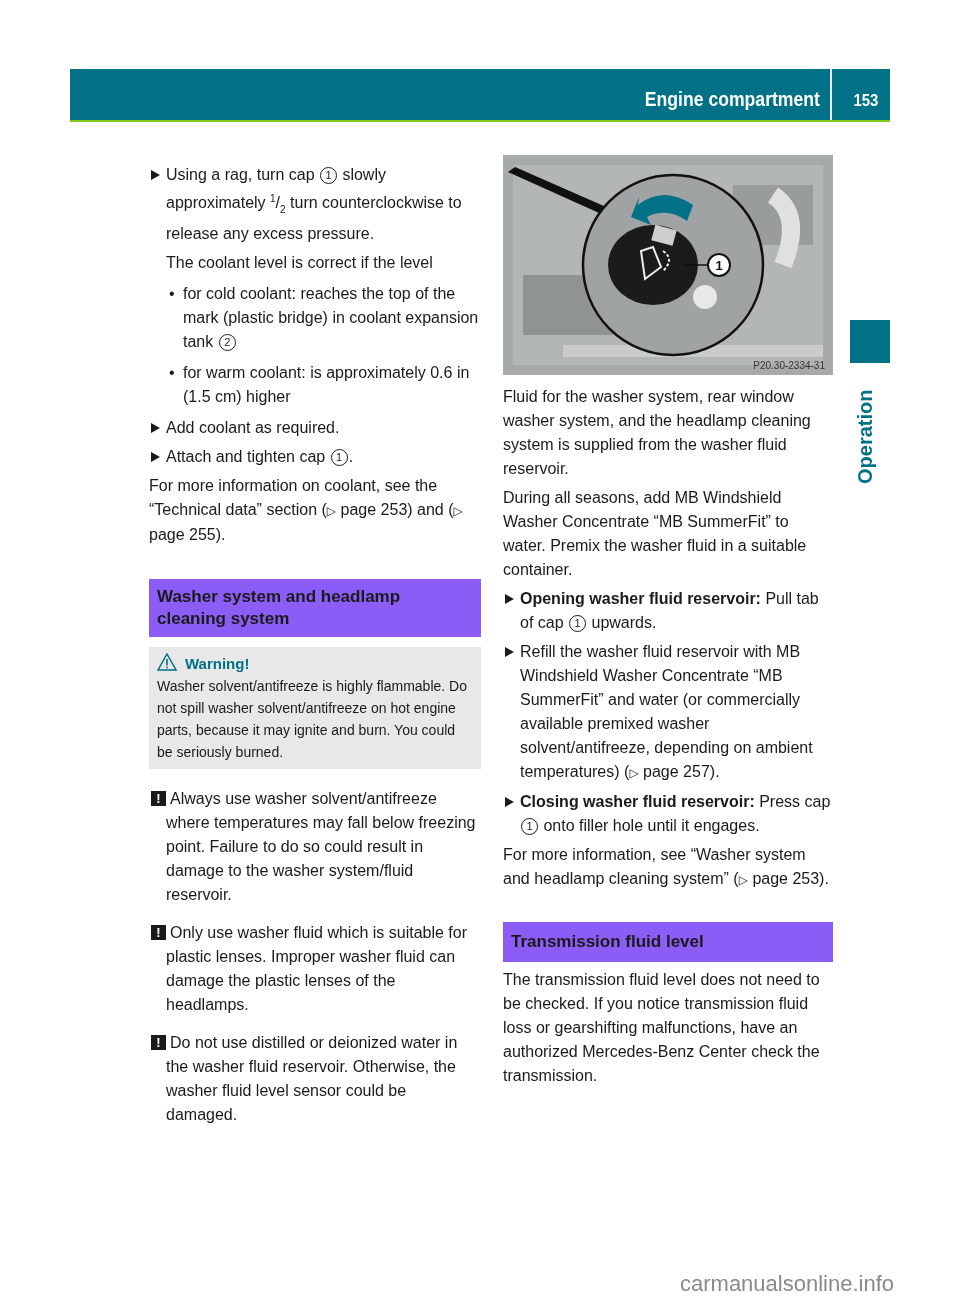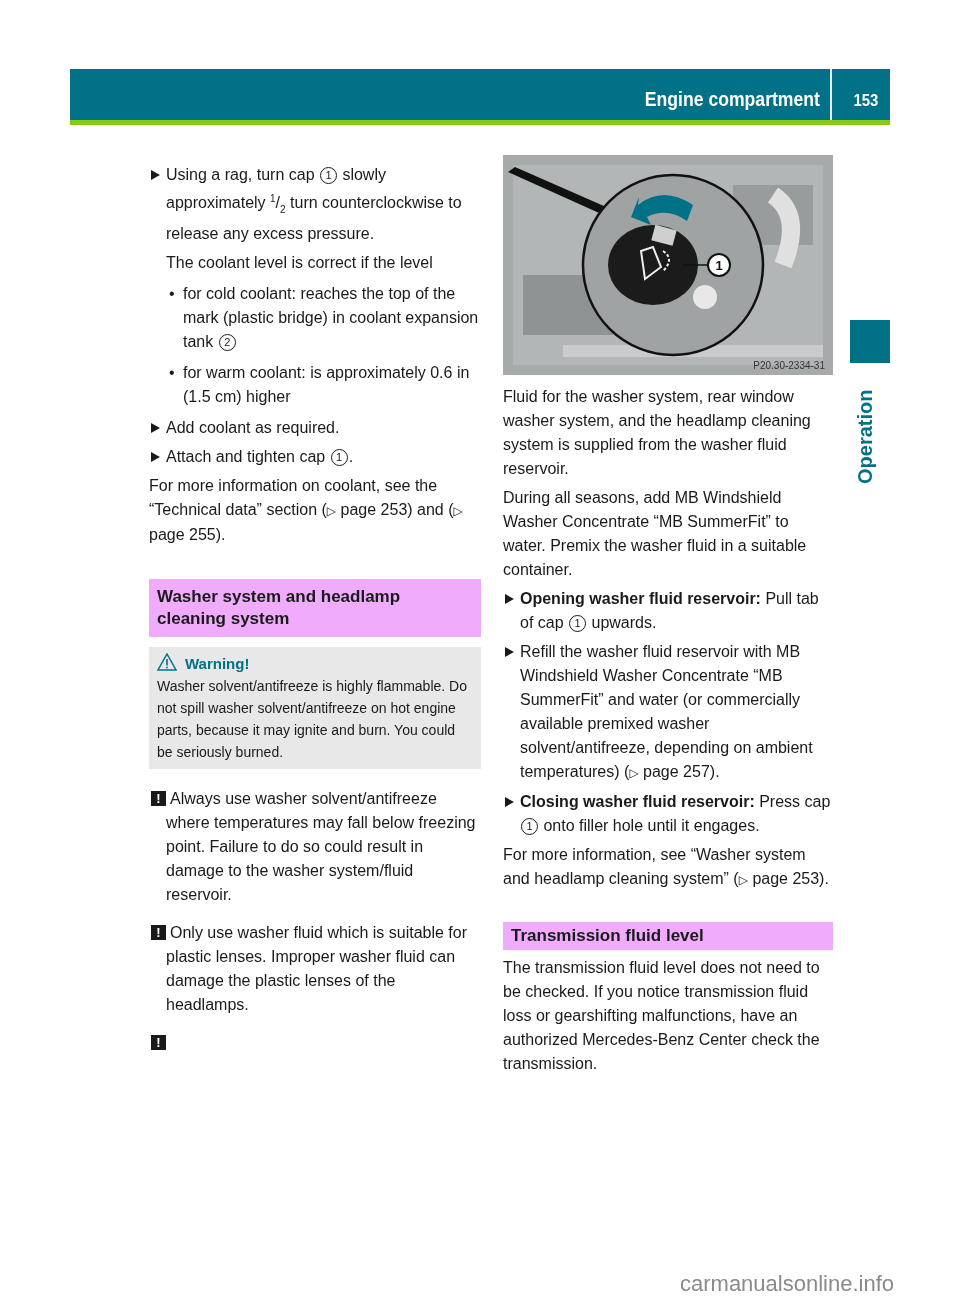--- a/index.html
+++ b/index.html
@@ -2,21 +2,21 @@
 <html><head>
 <meta charset="utf-8">
 <style>
   html, body { margin: 0; padding: 0; }
   body {
     width: 960px; height: 1302px; background: #ffffff; position: relative; overflow: hidden;
     font-family: "Liberation Sans", "DejaVu Sans", sans-serif; color: #1a1a1a;
   }
   .header-bar {
     position: absolute; left: 70px; top: 69px; width: 820px; height: 51px;
-    background: #007186; border-bottom: 5px solid #84cc16; text-align: right;
+    background: #007186; border-bottom: 2px solid #84cc16; text-align: right;
   }
   .header-title {
     position: absolute; right: 70px; top: 19px; color: #fff; font-weight: bold;
     font-size: 20px; letter-spacing: 0; transform: scaleX(0.88); transform-origin: right center;
   }
   .header-sep { position: absolute; right: 58px; top: 0; width: 2px; height: 51px; background: #e6f0f2; }
   .header-page {
     position: absolute; right: 12px; top: 22px; color: #fff; font-weight: bold; font-size: 17px;
     transform: scaleX(0.88); transform-origin: right center;
   }
@@ -36,21 +36,21 @@
   }
   .sub { padding-left: 17px; }
   .bullet { position: relative; padding-left: 34px; margin-top: 7px; }
   .bullet .dot { position: absolute; left: 20px; top: 0; }
   p { margin: 0 0 5px 0; }
   .circ {
     display: inline-block; width: 15px; height: 15px; border: 1.2px solid #1a1a1a; border-radius: 50%;
     font-size: 11px; line-height: 15px; text-align: center; vertical-align: 1px; margin: 0 1px;
   }
   .sec-head {
-    background: #f0abfc; font-weight: bold; font-size: 17px; line-height: 22px; padding: 7px 8px;
+    background: #8b5cf6; font-weight: bold; font-size: 17px; line-height: 22px; padding: 7px 8px;
   }
   .warn-box { background: #e8e8e8; padding: 6px 8px 6px 8px; font-size: 14px; line-height: 22px; }
   .warn-title { color: #007186; font-weight: bold; font-size: 15px; display: flex; align-items: flex-start; gap: 8px; }
   .notice { position: relative; padding-left: 17px; margin-bottom: 14px; }
   .notice .bang {
     position: absolute; left: 2px; top: 4px; width: 15px; height: 15px; background: #1a1a1a; color: #fff;
     font-weight: bold; font-size: 13px; line-height: 15px; text-align: center;
   }
   .notice .first { margin-left: 4px; text-align: right; }
   .pref { font-size: 12px; }
@@ -117,20 +117,21 @@
     <div class="notice">
       <span class="bang">!</span>
       <span class="first">Always use washer solvent/antifreeze where temperatures may fall below freezing point. Failure to do so could result in damage to the washer system/fluid reservoir.</span>
     </div>
     <div class="notice">
       <span class="bang">!</span>
       <span class="first">Only use washer fluid which is suitable for plastic lenses. Improper washer fluid can damage the plastic lenses of the headlamps.</span>
     </div>
     <div class="notice">
       <span class="bang">!</span>
+      <span class="first">Do not use distilled or deionized water in the washer fluid reservoir. Otherwise, the washer fluid level sensor could be damaged.</span>
     </div>
   </div>
 </div>
 
 <div class="illus">
   <svg width="330" height="220" viewBox="0 0 330 220">
     <rect width="330" height="220" fill="#a7aaab"></rect>
     <rect x="10" y="10" width="310" height="200" fill="#b3b6b7"></rect>
     <rect x="20" y="120" width="90" height="60" fill="#8f9394"></rect>
     <rect x="230" y="30" width="80" height="60" fill="#999c9d"></rect>
@@ -163,17 +164,17 @@
     <span>Refill the washer fluid reservoir with MB Windshield Washer Concentrate “MB SummerFit” and water (or commercially available premixed washer solvent/antifreeze, depending on ambient temperatures) (</span><span class="pref">▷</span> <span>page 257</span><span>).</span>
   </div>
   <div class="step">
     <span class="tri"></span>
     <b class="lbl">Closing washer fluid reservoir:</b><span> Press cap </span><span class="circ">1</span><span> onto filler hole until it engages.</span>
   </div>
   <p>
     <span>For more information, see “Washer system and headlamp cleaning system” (</span><span class="pref">▷</span> <span>page 253</span><span>).</span>
   </p>
 
-  <div class="sec-head" style="margin-top:30px;padding:3px 8px">Transmission fluid level</div>
+  <div class="sec-head" style="margin-top:30px;padding:9px 8px">Transmission fluid level</div>
   <p style="margin-top:6px">The transmission fluid level does not need to be checked. If you notice transmission fluid loss or gearshifting malfunctions, have an authorized Mercedes-Benz Center check the transmission.</p>
 </div>
 
 <div class="watermark">carmanualsonline.info</div>
 
 </body></html>

